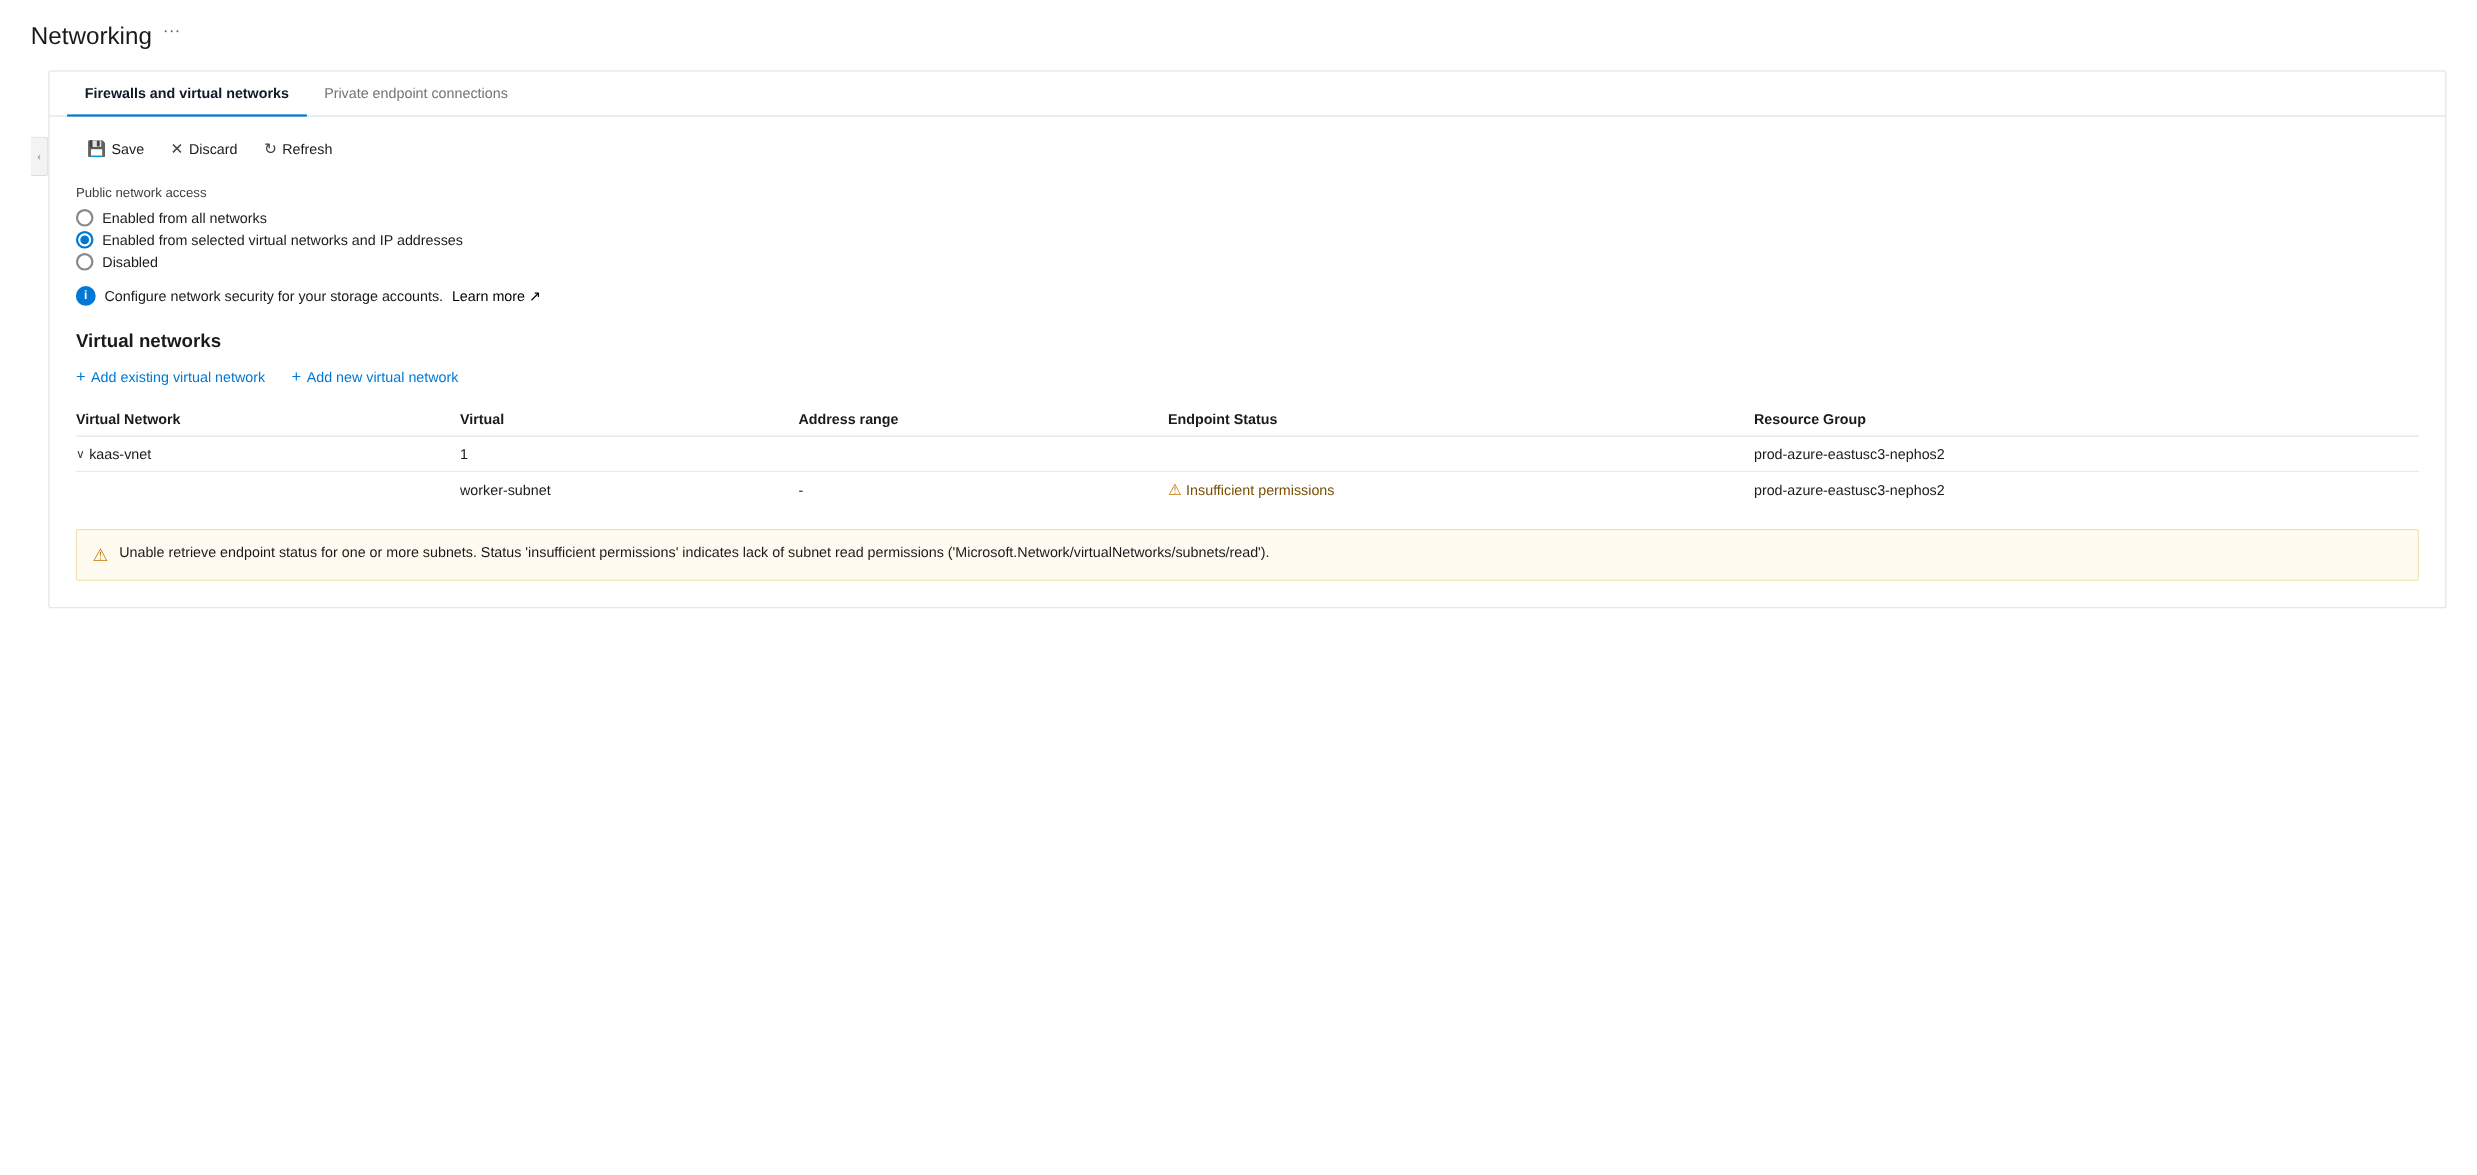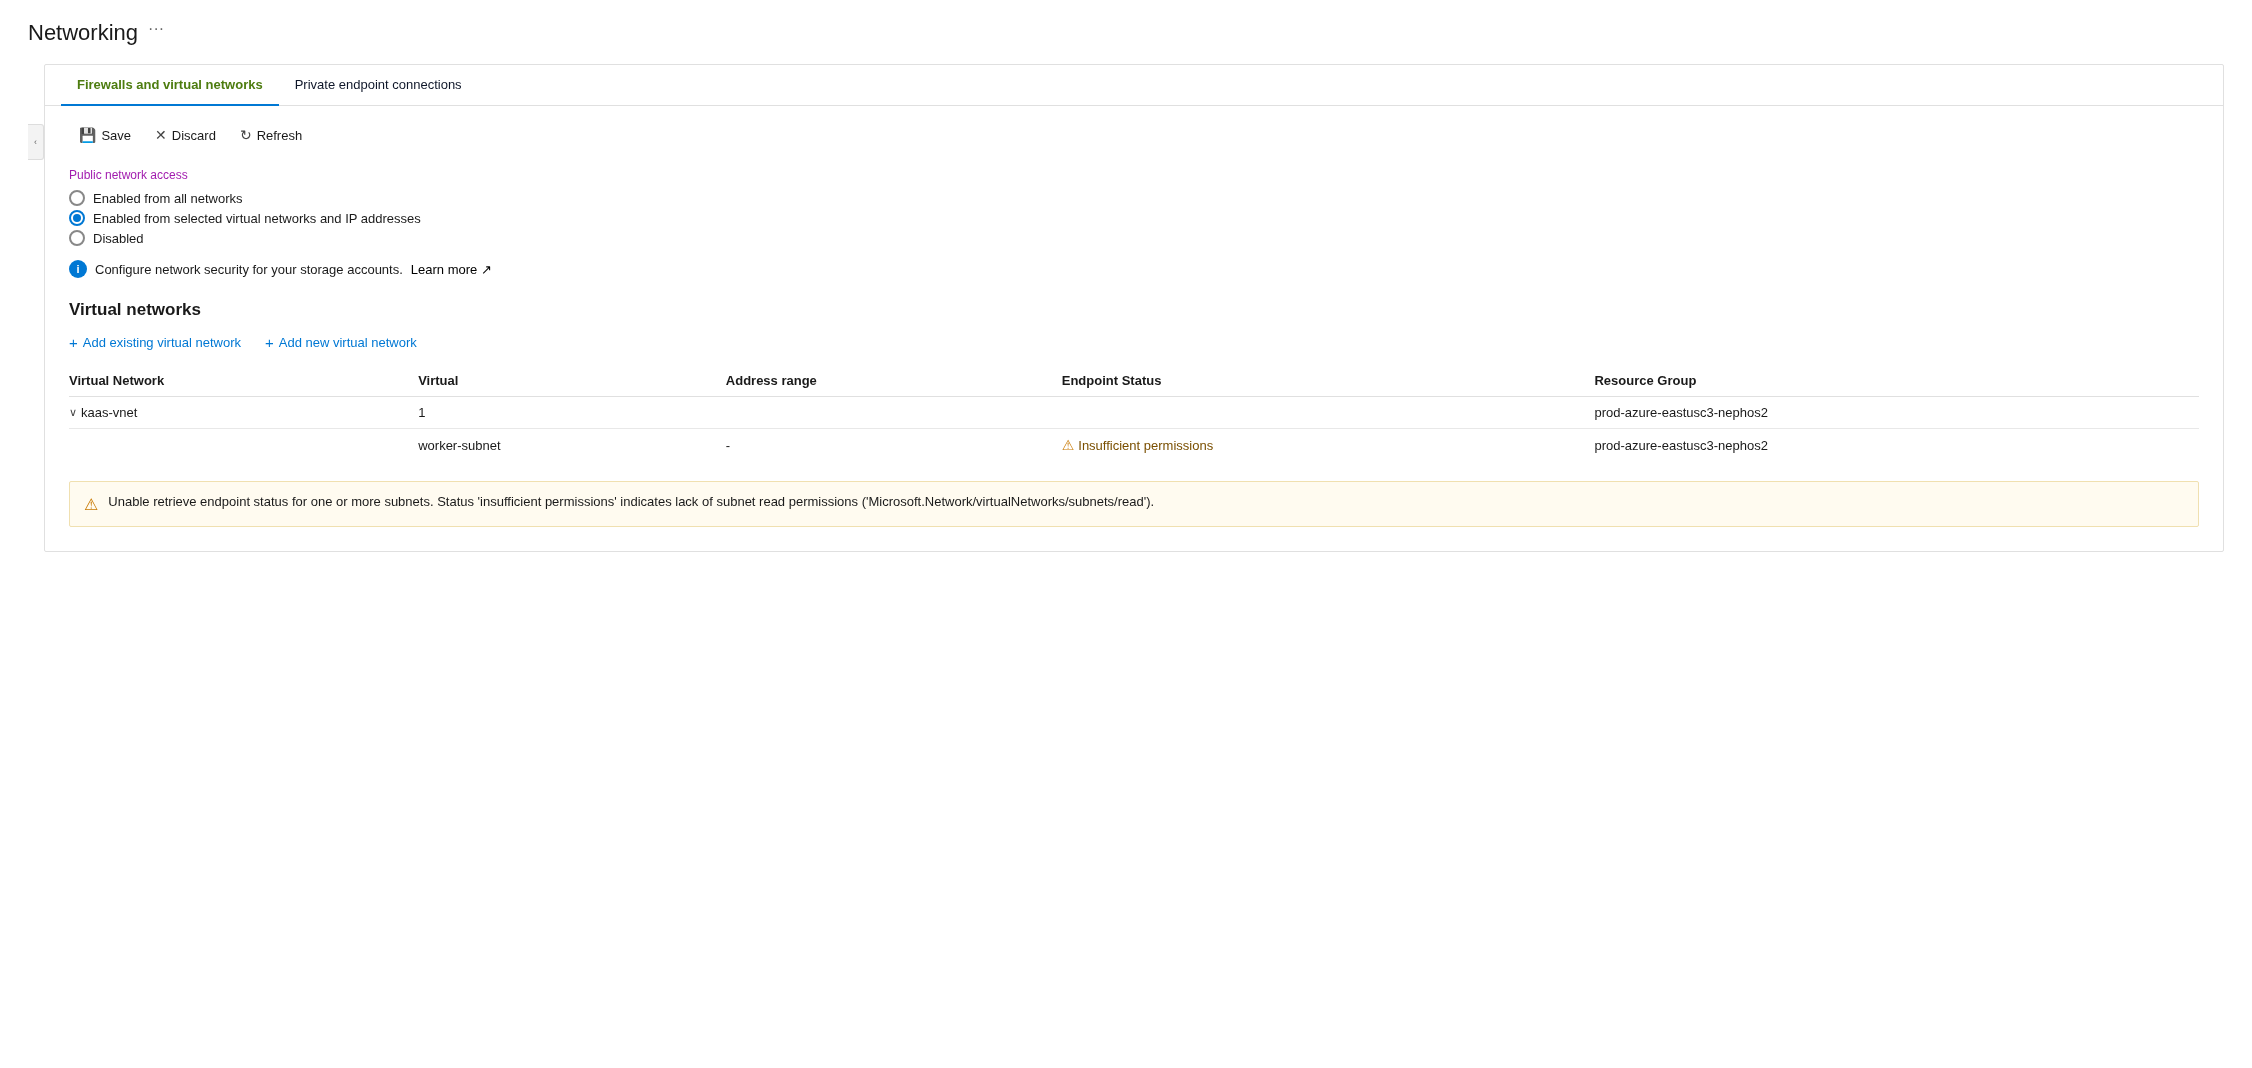--- a/index.html
+++ b/index.html
@@ -27,30 +27,30 @@
     }
     .tabs {
       display: flex;
       border-bottom: 1px solid #e0e0e0;
       padding: 0 16px;
     }
     .tab {
       padding: 12px 16px;
       font-size: 13px;
       cursor: pointer;
-      color: #4d7c0f;
+      color: #0f172a;
       border-bottom: 2px solid transparent;
       margin-bottom: -1px;
       white-space: nowrap;
     }
     .tab.active {
       border-bottom: 2px solid #0078d4;
       font-weight: 600;
     }
-    .tab:not(.active) { color: #0f172a; }
+    .tab:not(.active) { color: #737373; }
     .content {
       padding: 16px 24px 24px 24px;
     }
     .toolbar {
       display: flex;
       align-items: center;
       gap: 4px;
       margin-bottom: 20px;
     }
     .toolbar-btn {
@@ -61,21 +61,21 @@
       background: none;
       border: none;
       cursor: pointer;
       font-size: 13px;
       color: #1a1a1a;
       border-radius: 2px;
     }
     .toolbar-btn .icon { font-size: 14px; color: #444; }
     .section-label {
       font-size: 12px;
-      color: #a21caf;
+      color: #404040;
       margin-bottom: 8px;
     }
     .radio-group { display: flex; flex-direction: column; gap: 4px; margin-bottom: 14px; }
     .radio-item {
       display: flex;
       align-items: center;
       gap: 8px;
       font-size: 13px;
       cursor: pointer;
     }

